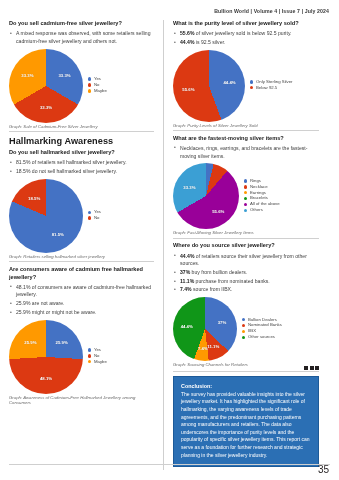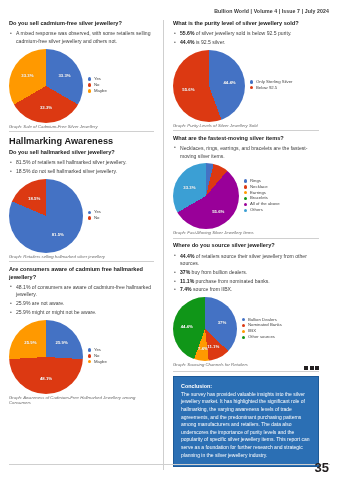--- a/index.html
+++ b/index.html
@@ -74,21 +74,21 @@
     border: .5px solid #1d5a98;
   }
   .conclusion h3 { font-size: 5.4px; font-weight: bold; margin-bottom: 2px; }
   .conclusion p { font-size: 5px; line-height: 1.52; }
 
   .dots { position: absolute; right: 9px; display: flex; gap: 1.5px; }
   .dots span { width: 4px; height: 4px; background: #231f20; display: block; }
 
   .pagenum {
     position: absolute; bottom: 5px; right: 10px;
-    font-size: 13px; font-weight: bold; color: #231f20; margin-left: 32px;
+    font-size: 10px; font-weight: normal; color: #231f20; margin-left: 32px;
   }
   .footrule {
     position: absolute; bottom: 15px; left: 9px; right: 9px;
     border-top: .5px solid #cfcfcf;
   }
 </style>
 </head>
 <body>
 
 <div class="page">

